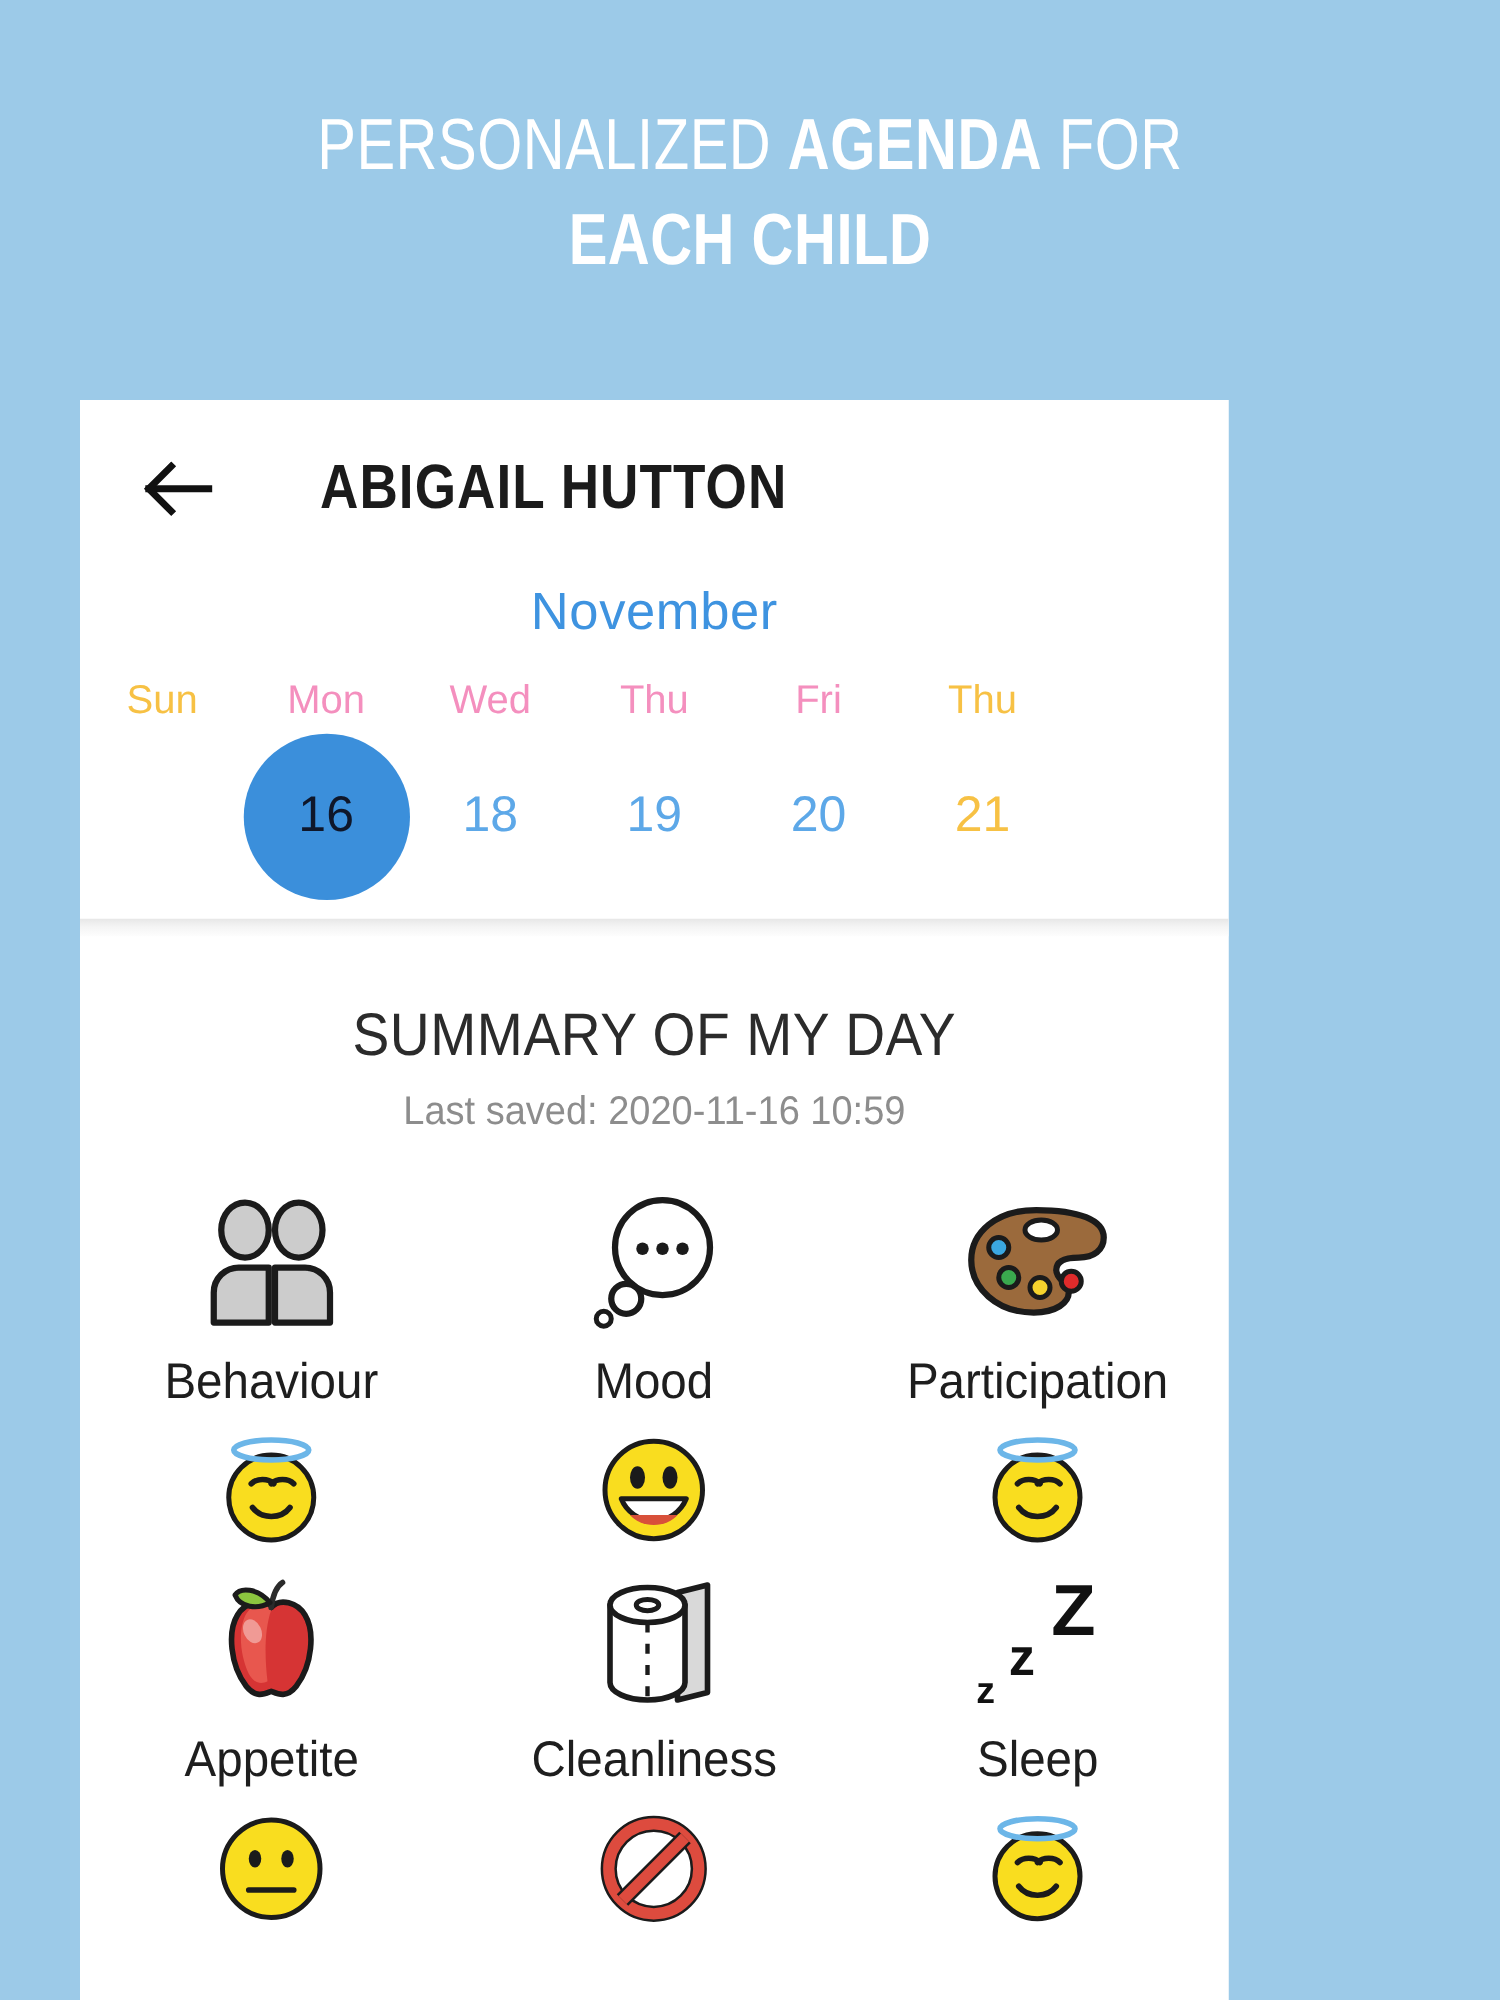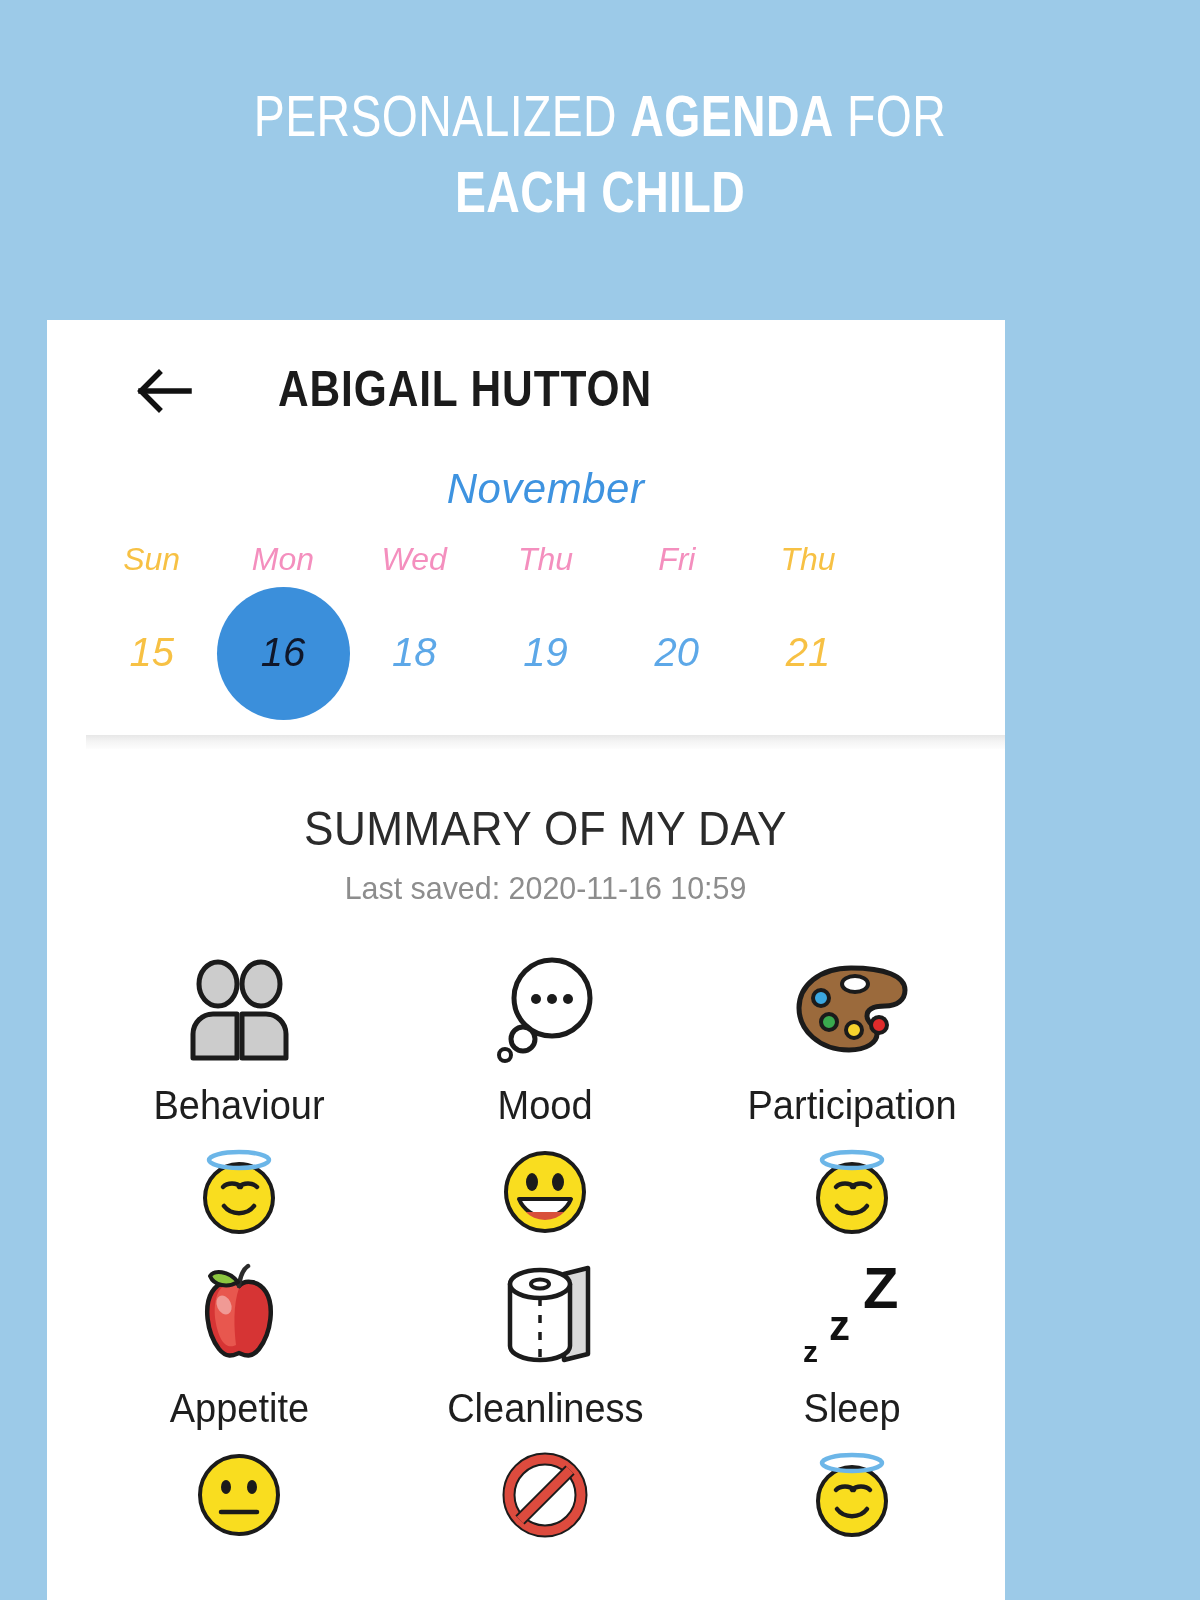--- a/index.html
+++ b/index.html
@@ -30,27 +30,26 @@
     font-weight: 400;
     transform: scaleX(0.80);
     transform-origin: 50% 0;
   }
   .promo-heading .bold { font-weight: 700; }
   .promo-line { display: block; white-space: nowrap; }
 
   
   .phone-card {
     position: absolute;
-    left: 47px;
+    left: 64px;
     top: 320px;
     width: 919px;
     height: 1280px;
     background: #ffffff;
     overflow: hidden;
-    padding-left: 39px;
   }
 
   
   .app-bar {
     position: relative;
     height: 145px;
   }
   .back-btn {
     position: absolute;
     left: 50px;
@@ -72,21 +71,20 @@
     letter-spacing: 1px;
     transform: scaleX(0.85);
     transform-origin: 0 0;
     white-space: nowrap;
   }
 
   
   .calendar {
     position: relative;
     height: 270px;
-    font-style: italic;
   }
   .cal-month {
     text-align: center;
     font-size: 42px;
     color: #3e93e0;
     letter-spacing: 0.5px;
     height: 56px;
     line-height: 48px;
   }
   .cal-grid {
@@ -213,23 +211,20 @@
     </div>
     <div class="app-title">ABIGAIL HUTTON</div>
   </div>
 
   <div class="calendar">
     <div class="cal-month">November</div>
     <div class="cal-grid">
 
       <div class="cal-col">
         <div class="cal-dow weekend">Sun</div>
-        <div class="cal-daywrap">
-          <span class="cal-day weekend">15</span>
-        </div>
       </div>
 
       <div class="cal-col">
         <div class="cal-dow">Mon</div>
         <div class="cal-daywrap selected">
           <span class="sel-circle"></span>
           <span class="cal-day">16</span>
         </div>
       </div>
 

